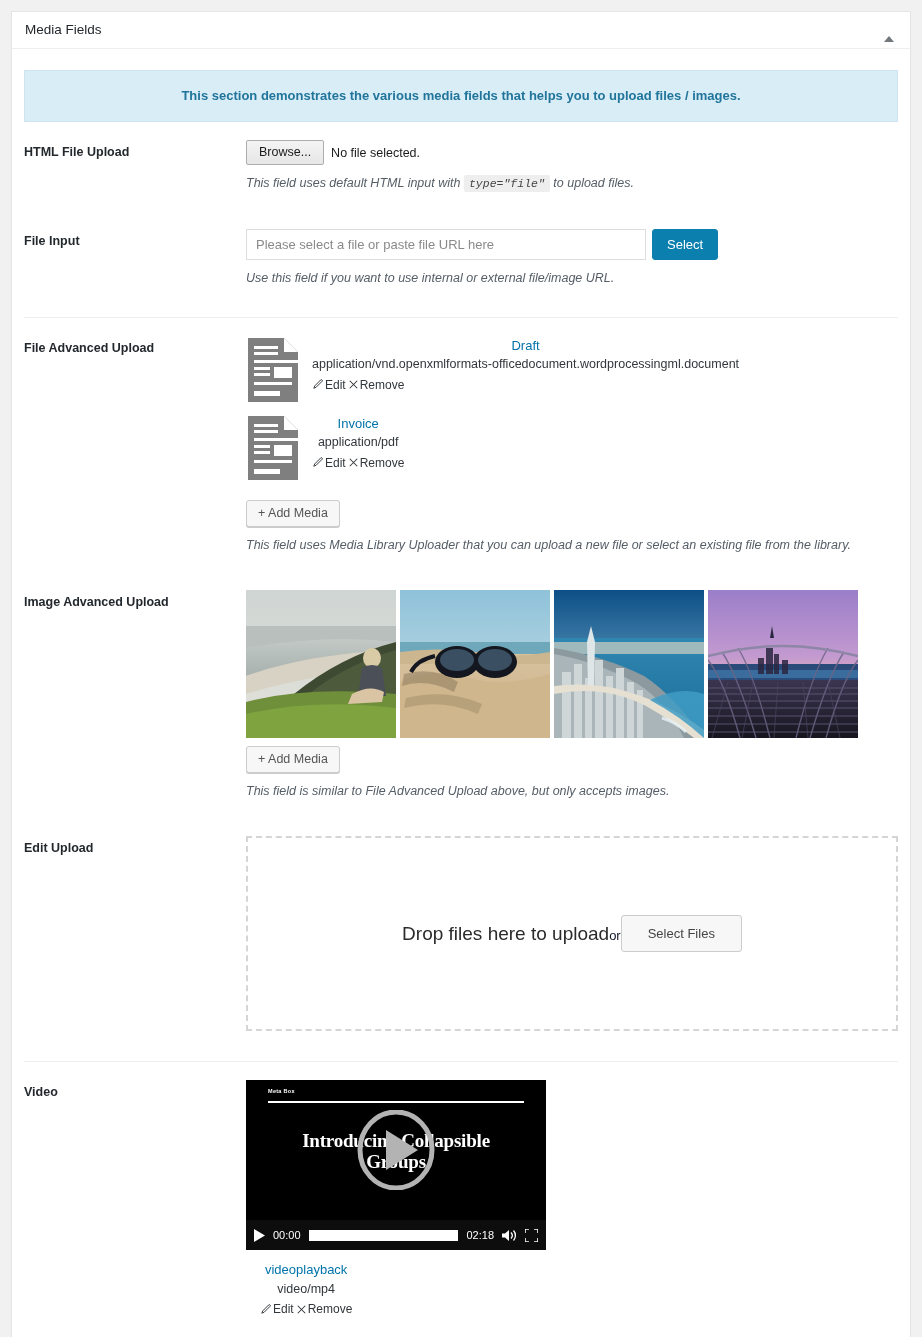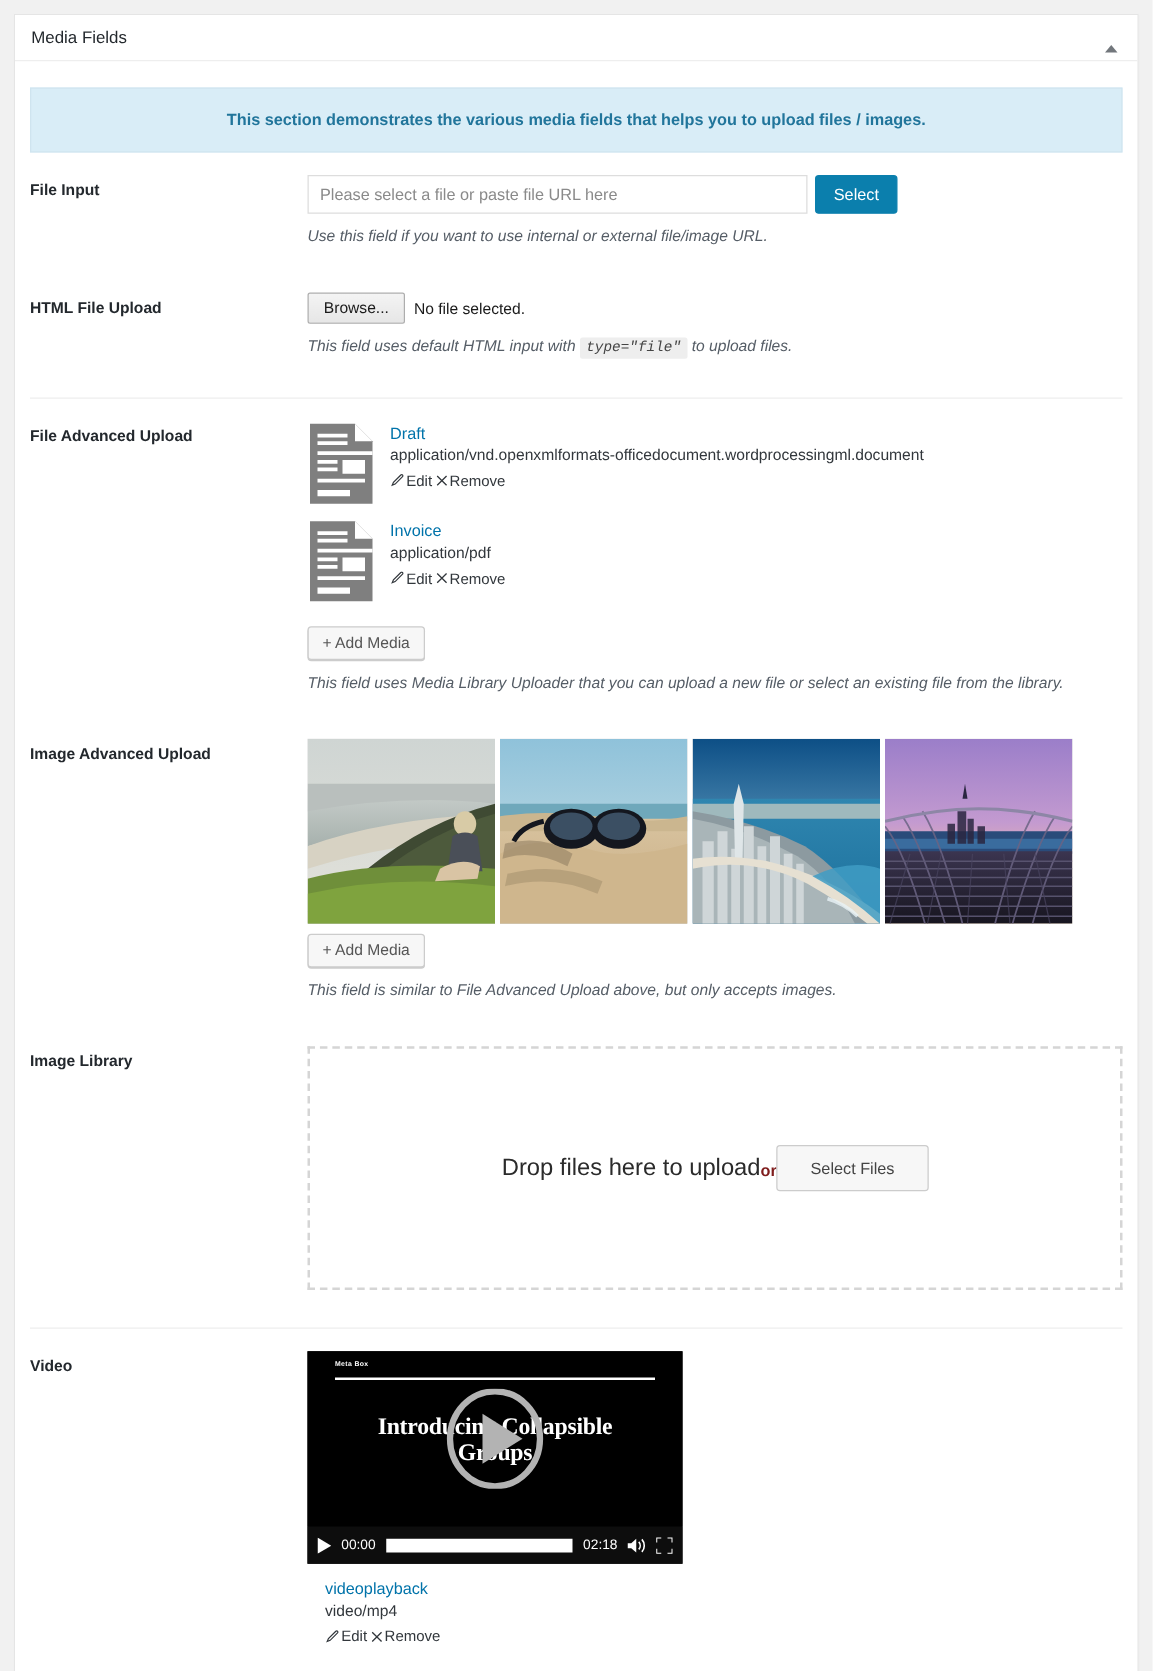--- a/index.html
+++ b/index.html
@@ -133,21 +133,21 @@
     height: 31px;
     margin-left: 6px;
     cursor: pointer;
     font-family: "Liberation Sans", sans-serif;
   }
 
   
   .media-list { list-style: none; margin: 0; padding: 0; }
   .media-item { display: flex; gap: 12px; margin-bottom: 10px; }
   .file-icon { width: 54px; flex: 0 0 54px; height: 68px; position: relative; }
-  .media-info { padding-top: 1px; }
+  .media-info { padding-top: 1px; text-align: center; }
   .media-name {
     color: #0073aa;
     font-size: 13px;
     text-decoration: none;
     display: block;
     line-height: 1.35;
   }
   .media-mime { font-size: 12.5px; color: #32373c; margin-top: 3px; line-height: 1.4; }
   .media-actions { margin-top: 4px; display: flex; align-items: center; gap: 3px; }
   .mini-link {
@@ -183,21 +183,21 @@
   .dropzone {
     border: 2px dashed #d5d5d5;
     height: 195px;
     display: flex;
     flex-direction: row;
     align-items: center;
     justify-content: center;
     background: #fff;
   }
   .drop-title { font-size: 19px; color: #2b2b2b; font-weight: 400; }
-  .drop-or { font-size: 13px; color: #7f1d1d; margin: 17px 0 14px; font-weight: bold; }
+  .drop-or { font-size: 13px; color: #0f172a; margin: 17px 0 14px; }
   .select-files-btn {
     background: #f7f7f7;
     border: 1px solid #cccccc;
     border-radius: 3px;
     color: #444;
     font-size: 13px;
     padding: 10px 26px;
     cursor: pointer;
     font-family: "Liberation Sans", sans-serif;
   }
@@ -241,44 +241,44 @@
     <div class="postbox-header">
       <h2 class="postbox-title">Media Fields</h2>
       <span class="toggle-indicator">
         <span class="caret-up"></span>
       </span>
     </div>
 
     <div class="inside">
 
       <div class="notice-box">This section demonstrates the various media fields that helps you to upload files / images.</div>
-
-      <div class="rwmb-field">
-        <div class="rwmb-label">File Input</div>
-        <div class="rwmb-input">
-          <div class="fileinput-row">
-            <input class="fileinput-text" type="text" placeholder="Please select a file or paste file URL here" value="" style="">
-            <button class="select-btn">Select</button>
-          </div>
-          <div class="rwmb-desc">Use this field if you want to use internal or external file/image URL.</div>
-        </div>
-      </div>
 
       <div class="rwmb-field">
         <div class="rwmb-label">HTML File Upload</div>
         <div class="rwmb-input">
           <div class="file-row">
             <button class="browse-btn">Browse...</button>
             <span class="no-file">No file selected.</span>
           </div>
           <div class="rwmb-desc">
             <span>This field uses default HTML input with</span>
             <code>type="file"</code>
             <span>to upload files.</span>
           </div>
+        </div>
+      </div>
+
+      <div class="rwmb-field">
+        <div class="rwmb-label">File Input</div>
+        <div class="rwmb-input">
+          <div class="fileinput-row">
+            <input class="fileinput-text" type="text" placeholder="Please select a file or paste file URL here" value="" style="">
+            <button class="select-btn">Select</button>
+          </div>
+          <div class="rwmb-desc">Use this field if you want to use internal or external file/image URL.</div>
         </div>
       </div>
 
       <div class="rwmb-field sep">
         <div class="rwmb-label">File Advanced Upload</div>
         <div class="rwmb-input">
           <ul class="media-list">
 
             <li class="media-item">
               <span class="file-icon">
@@ -501,21 +501,21 @@
               </svg>
             </div>
 
           </div>
           <button class="add-media-btn">+ Add Media</button>
           <div class="rwmb-desc">This field is similar to File Advanced Upload above, but only accepts images.</div>
         </div>
       </div>
 
       <div class="rwmb-field">
-        <div class="rwmb-label">Image Library</div>
+        <div class="rwmb-label">Edit Upload</div>
         <div class="rwmb-input">
           <div class="dropzone">
             <div class="drop-title">Drop files here to upload</div>
             <div class="drop-or">or</div>
             <button class="select-files-btn">Select Files</button>
           </div>
         </div>
       </div>
 
       <div class="rwmb-field sep">

